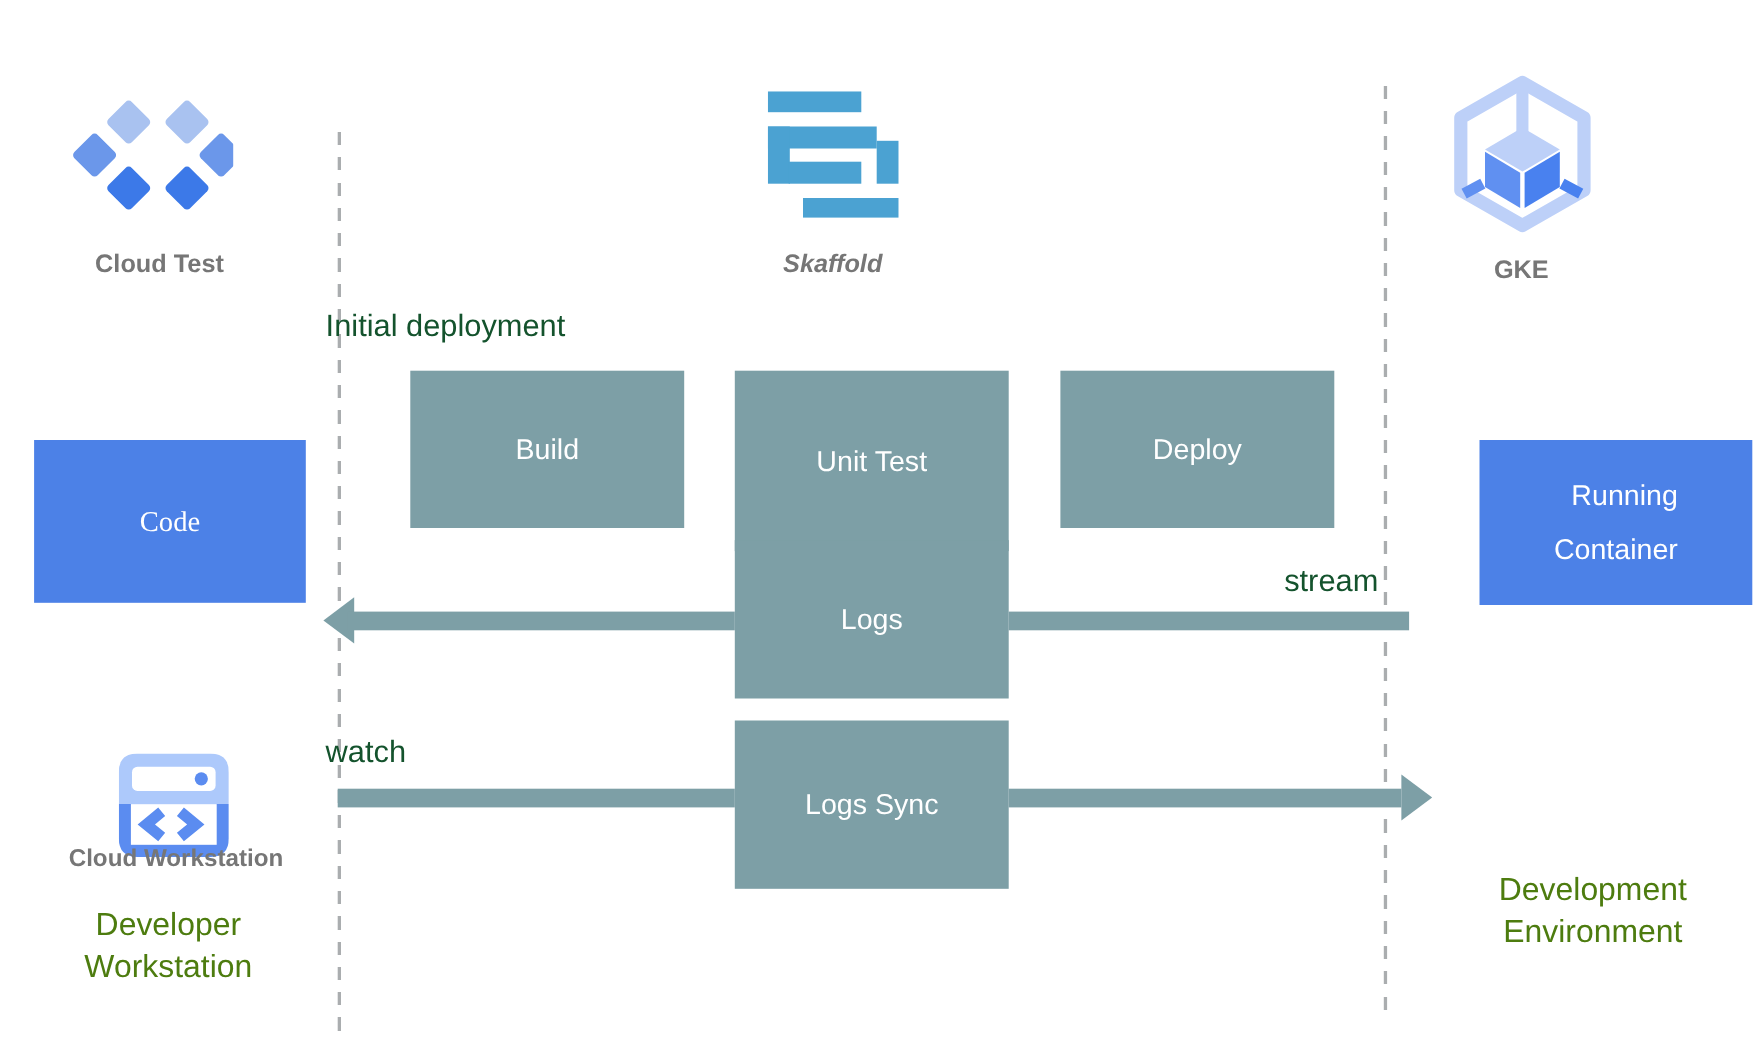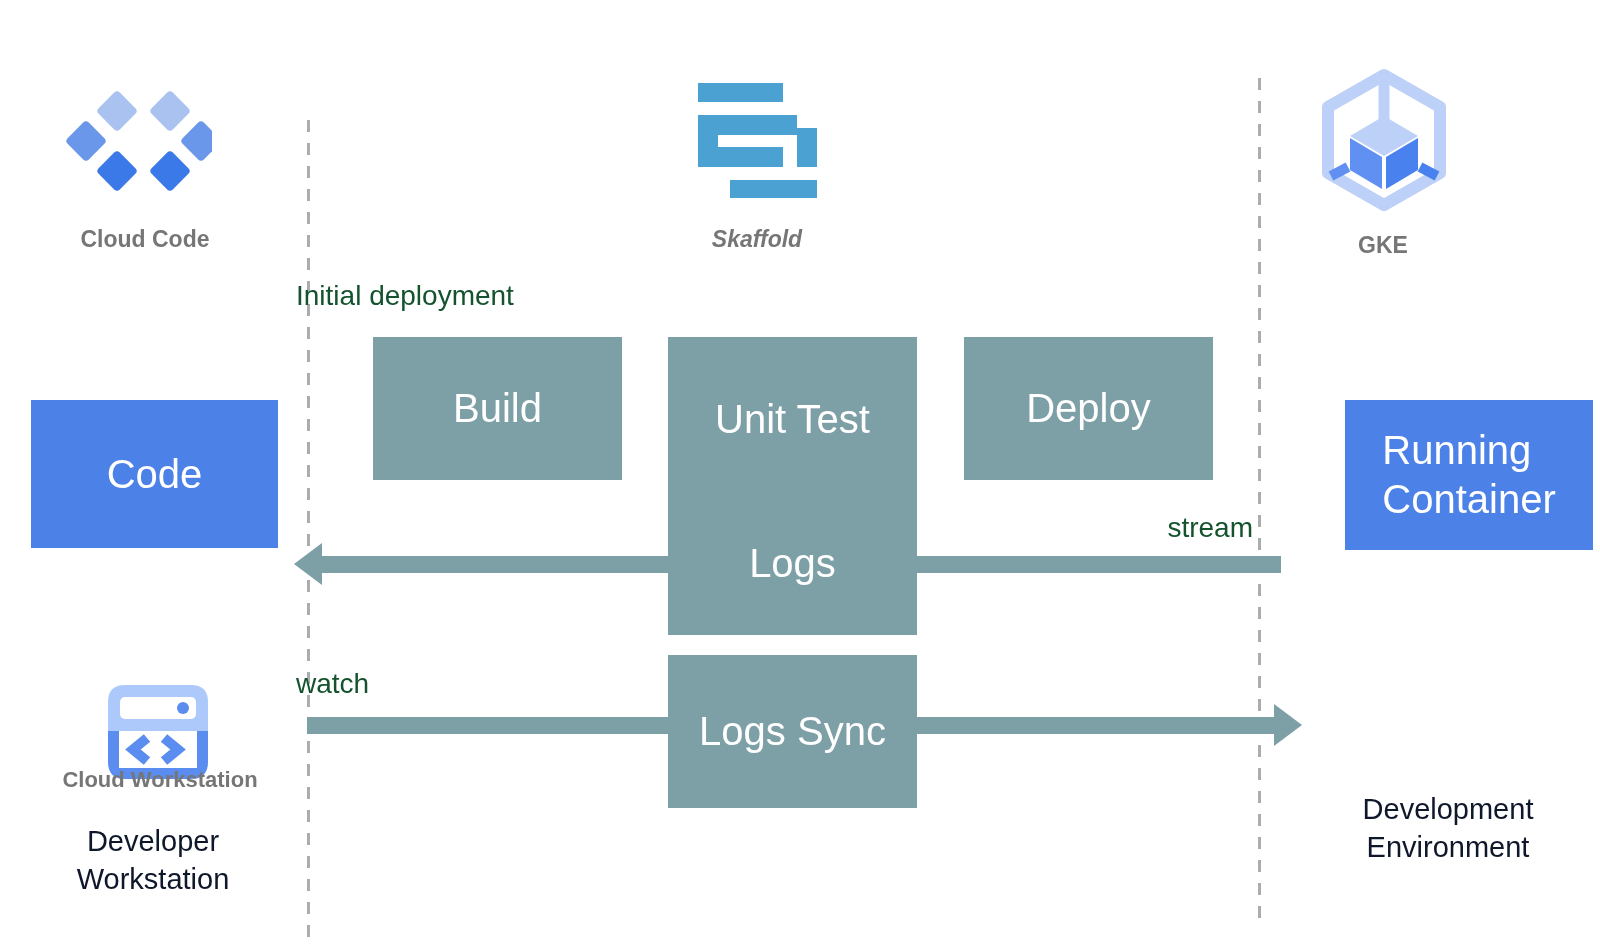--- a/index.html
+++ b/index.html
@@ -9,60 +9,60 @@
   }
   .abs{position:absolute;}
   
   .dash{
     position:absolute;width:3px;
     background-image:repeating-linear-gradient(180deg,#aaadaf 0,#aaadaf 12px,transparent 12px,transparent 23px);
   }
   
   .box{
     position:absolute;display:flex;align-items:center;justify-content:center;
-    color:#ffffff;font-size:40px;line-height:49px;text-align:left;white-space:pre-line;
+    color:#ffffff;font-size:26px;line-height:49px;text-align:right;white-space:pre-line;
   }
   .teal{background:#7d9fa6;}
   .blue{background:#4c81e7;}
   
   .band{position:absolute;height:17px;background:#7d9fa6;}
   .head-left{
     position:absolute;width:0;height:0;
     border-top:21px solid transparent;border-bottom:21px solid transparent;
     border-right:28px solid #7d9fa6;
   }
   .head-right{
     position:absolute;width:0;height:0;
     border-top:21px solid transparent;border-bottom:21px solid transparent;
     border-left:28px solid #7d9fa6;
   }
   
   .caption{position:absolute;color:#767676;font-weight:bold;font-size:23px;text-align:center;}
   .note{position:absolute;color:#14532d;font-size:28px;}
-  .bigtext{position:absolute;color:#0f172a;font-size:29px;line-height:38px;text-align:center;white-space:pre-line;}
+  .bigtext{position:absolute;color:#4d7c0f;font-size:29px;line-height:38px;text-align:center;white-space:pre-line;}
 </style>
 </head>
 <body>
 
 <div class="canvas">
 
   <div class="dash" style="left:307px;top:120px;height:822px;"></div>
   <div class="dash" style="left:1258px;top:78px;height:845px;"></div>
 
   <svg class="abs" style="left:60px;top:84px;" width="152" height="112" viewBox="0 0 152 112">
     <g>
       <rect x="-15" y="-15" width="30" height="30" rx="4" fill="#a9c2f0" transform="translate(57,27) rotate(45)"></rect>
       <rect x="-15" y="-15" width="30" height="30" rx="4" fill="#6b97ea" transform="translate(26,57) rotate(45)"></rect>
       <rect x="-15" y="-15" width="30" height="30" rx="4" fill="#3c79e8" transform="translate(57,87) rotate(45)"></rect>
       <rect x="-15" y="-15" width="30" height="30" rx="4" fill="#a9c2f0" transform="translate(110,27) rotate(45)"></rect>
       <rect x="-15" y="-15" width="30" height="30" rx="4" fill="#6b97ea" transform="translate(141,57) rotate(45)"></rect>
       <rect x="-15" y="-15" width="30" height="30" rx="4" fill="#3c79e8" transform="translate(110,87) rotate(45)"></rect>
     </g>
   </svg>
-  <div class="caption" style="left:45px;top:226px;width:200px;">Cloud Code</div>
+  <div class="caption" style="left:45px;top:226px;width:200px;">Cloud Test</div>
 
   <svg class="abs" style="left:698px;top:83px;" width="119" height="115" viewBox="0 0 119 115">
     <g fill="#4ba2d2">
       <rect x="0" y="0" width="85" height="19"></rect>
       <rect x="0" y="32" width="99" height="20"></rect>
       <rect x="0" y="32" width="20" height="52"></rect>
       <rect x="19" y="64" width="66" height="20"></rect>
       <rect x="99" y="45" width="20" height="39"></rect>
       <rect x="32" y="97" width="87" height="18"></rect>
     </g>
@@ -75,21 +75,21 @@
     <line x1="28" y1="101" x2="11" y2="110" stroke="#6090f1" stroke-width="10"></line>
     <line x1="100" y1="101" x2="117" y2="110" stroke="#4981ef" stroke-width="10"></line>
     <polygon points="64,50 98,70 64,90 30,70" fill="#bdd0f8"></polygon>
     <polygon points="30,72 62,91 62,123 30,104" fill="#6090f1"></polygon>
     <polygon points="98,72 66,91 66,123 98,104" fill="#4981ef"></polygon>
   </svg>
   <div class="caption" style="left:1283px;top:232px;width:200px;">GKE</div>
 
   <div class="note" style="left:296px;top:280px;">Initial deployment</div>
 
-  <div class="box blue" style="left:31px;top:400px;width:247px;height:148px;">Code</div>
+  <div class="box blue" style="left:31px;top:400px;width:247px;height:148px;font-family:Liberation Serif, serif;">Code</div>
   <div class="box blue" style="left:1345px;top:400px;width:248px;height:150px;">Running
 Container</div>
 
   <div class="box teal" style="left:373px;top:337px;width:249px;height:143px;">Build</div>
   <div class="box teal" style="left:668px;top:337px;width:249px;height:164px;">Unit Test</div>
   <div class="box teal" style="left:668px;top:491px;width:249px;height:144px;">Logs</div>
   <div class="box teal" style="left:964px;top:337px;width:249px;height:143px;">Deploy</div>
   <div class="box teal" style="left:668px;top:655px;width:249px;height:153px;">Logs Sync</div>
 
   <div class="head-left" style="left:294px;top:543px;"></div>

